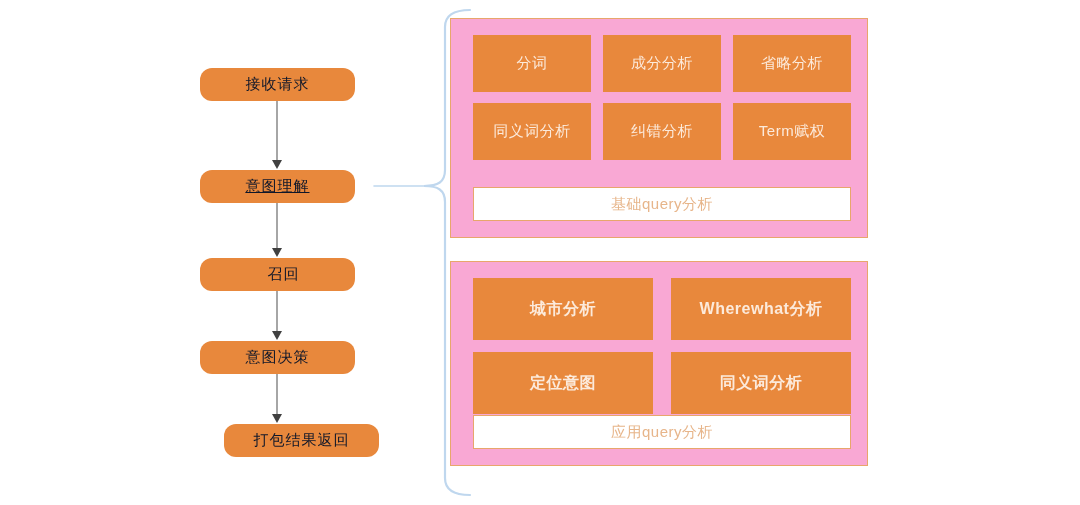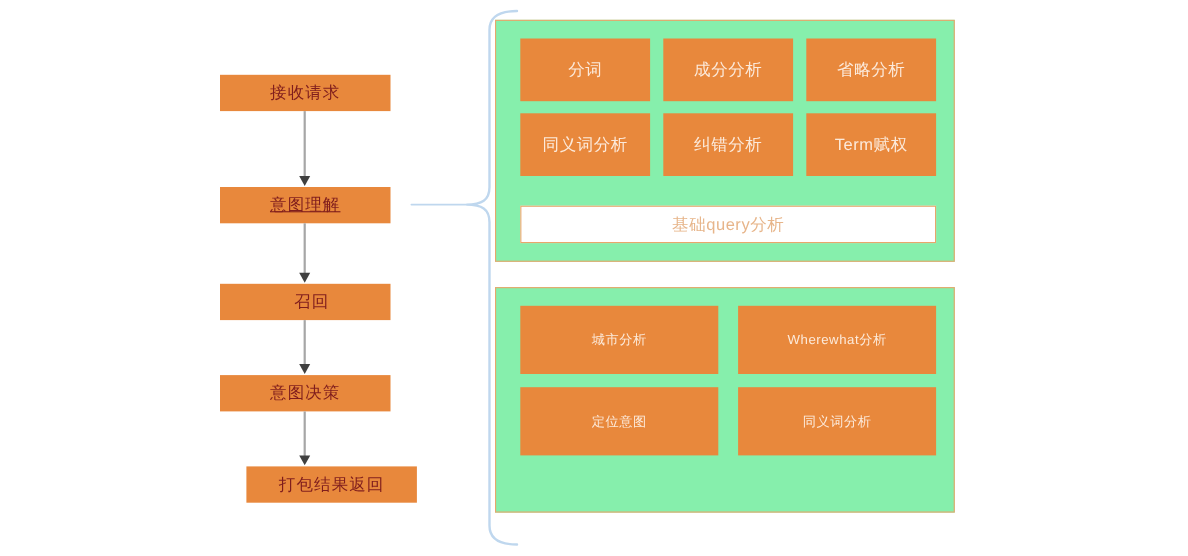--- a/index.html
+++ b/index.html
@@ -18,27 +18,28 @@
     overflow: hidden;
   }
 
   
   .flow-box {
     position: absolute;
     left: 200px;
     width: 155px;
     height: 33px;
     background: #E8883C;
-    color: #7f1d1d;
+    color: #0f172a;
     display: flex;
     align-items: center;
     justify-content: center;
     font-size: 15px;
     letter-spacing: 1px;
     box-sizing: border-box;
+    border-radius: 12px;
   }
   .flow-1 { top: 68px; }
   .flow-2 { top: 170px; text-decoration: underline; }
   .flow-3 { top: 258px; padding-left: 12px; }
   .flow-4 { top: 341px; }
   .flow-5 { top: 424px; margin-left: 24px; }
 
   .arrow {
     position: absolute;
     left: 276px;
@@ -68,21 +69,21 @@
     top: 0px;
     width: 122px;
     height: 505px;
     pointer-events: none;
   }
 
   
   .panel {
     position: absolute;
     border: 1.5px solid #E8A66B;
-    background: #86efac;
+    background: #f9a8d4;
     box-sizing: border-box;
   }
   .panel-top {
     left: 450px;
     top: 18px;
     width: 418px;
     height: 220px;
   }
   .panel-bottom {
     left: 450px;
@@ -113,21 +114,21 @@
     background: #E8883C;
     color: #FCEADB;
     display: flex;
     align-items: center;
     justify-content: center;
     font-size: 15px;
     letter-spacing: 0.5px;
     text-align: center;
     box-sizing: border-box;
   }
-  .grid-2 .cell { font-size: 12px; }
+  .grid-2 .cell { font-size: 16px; font-weight: bold; }
 
   .panel-label {
     position: absolute;
     left: 22px;
     right: 16px;
     height: 34px;
     border: 1.5px solid #E8A66B;
     background: #ffffff;
     display: flex;
     align-items: center;
@@ -182,15 +183,16 @@
     <div class="panel-label label-top">基础query分析</div>
   </div>
 
   <div class="panel panel-bottom">
     <div class="grid grid-2">
       <div class="cell">城市分析</div>
       <div class="cell">Wherewhat分析</div>
       <div class="cell">定位意图</div>
       <div class="cell">同义词分析</div>
     </div>
+    <div class="panel-label label-bottom">应用query分析</div>
   </div>
 
 </div>
 
 </body></html>

